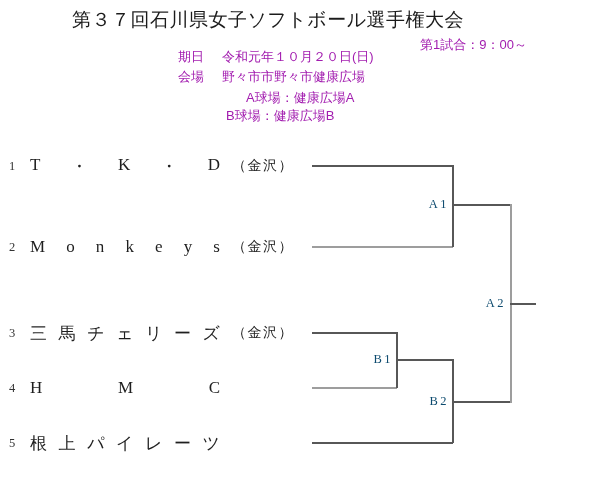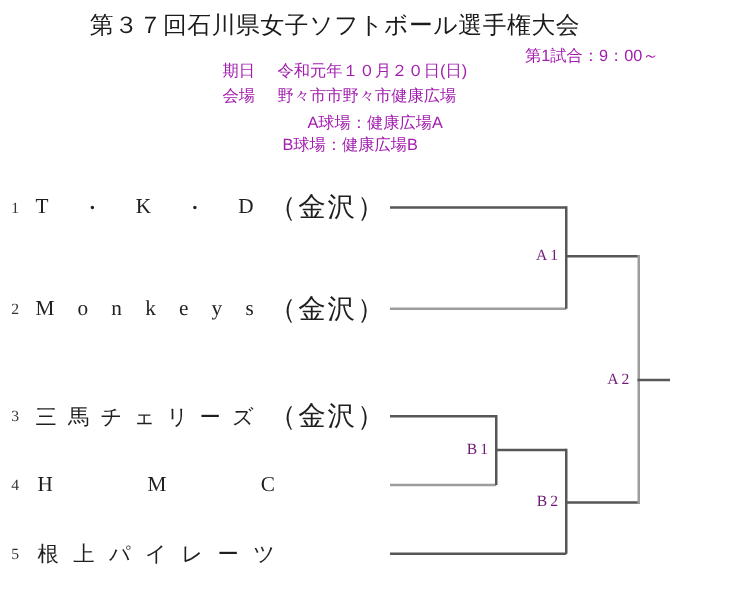--- a/index.html
+++ b/index.html
@@ -17,31 +17,31 @@
   .team-row{
     position:absolute;left:9px;width:300px;height:22px;
     display:flex;align-items:center;
     font-family:"Liberation Serif","DejaVu Serif",serif;color:#1f1f1f;
   }
   .seed{width:21px;font-size:12.5px;color:#333;}
   .team-name{
     width:190px;display:flex;justify-content:space-between;
     font-size:17px;white-space:nowrap;
   }
-  .team-region{margin-left:12px;font-size:22px;letter-spacing:1.5px;white-space:nowrap;}
+  .team-region{margin-left:12px;font-size:14px;letter-spacing:1.5px;white-space:nowrap;}
 
   .bl{position:absolute;background:#575757;}
   .bl.h{height:1.6px;}
   .bl.v{width:1.6px;}
   .bl.light{background:#9d9d9d;}
 
   .match-label{
     position:absolute;width:42px;height:16px;line-height:16px;text-align:right;
     font-family:"Liberation Serif","DejaVu Serif",serif;
-    font-size:12.5px;letter-spacing:2.5px;color:#701a75;white-space:nowrap;
+    font-size:12.5px;letter-spacing:2.5px;color:#0c4a6e;white-space:nowrap;
   }
 </style>
 </head>
 <body>
 
 <div class="page">
 
   <div class="title">第３７回石川県女子ソフトボール選手権大会</div>
 
   <div class="info-item" style="left:178px;top:48px;">期日</div>

